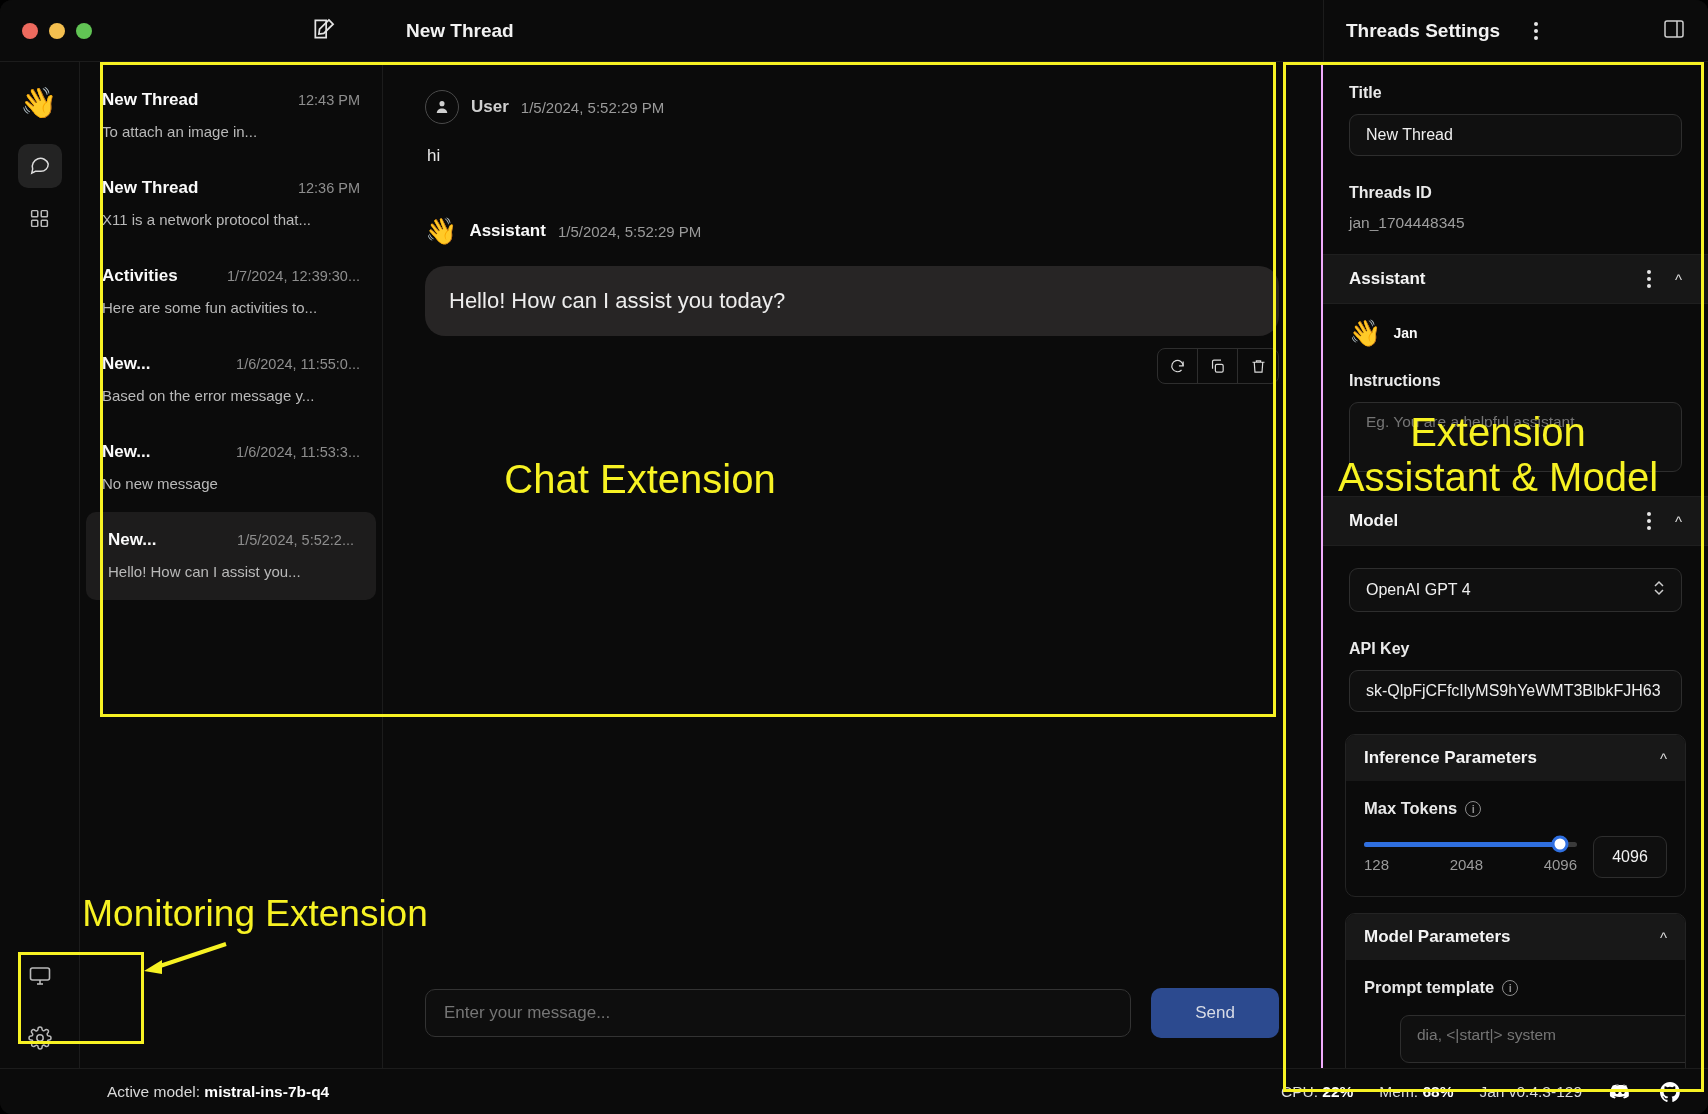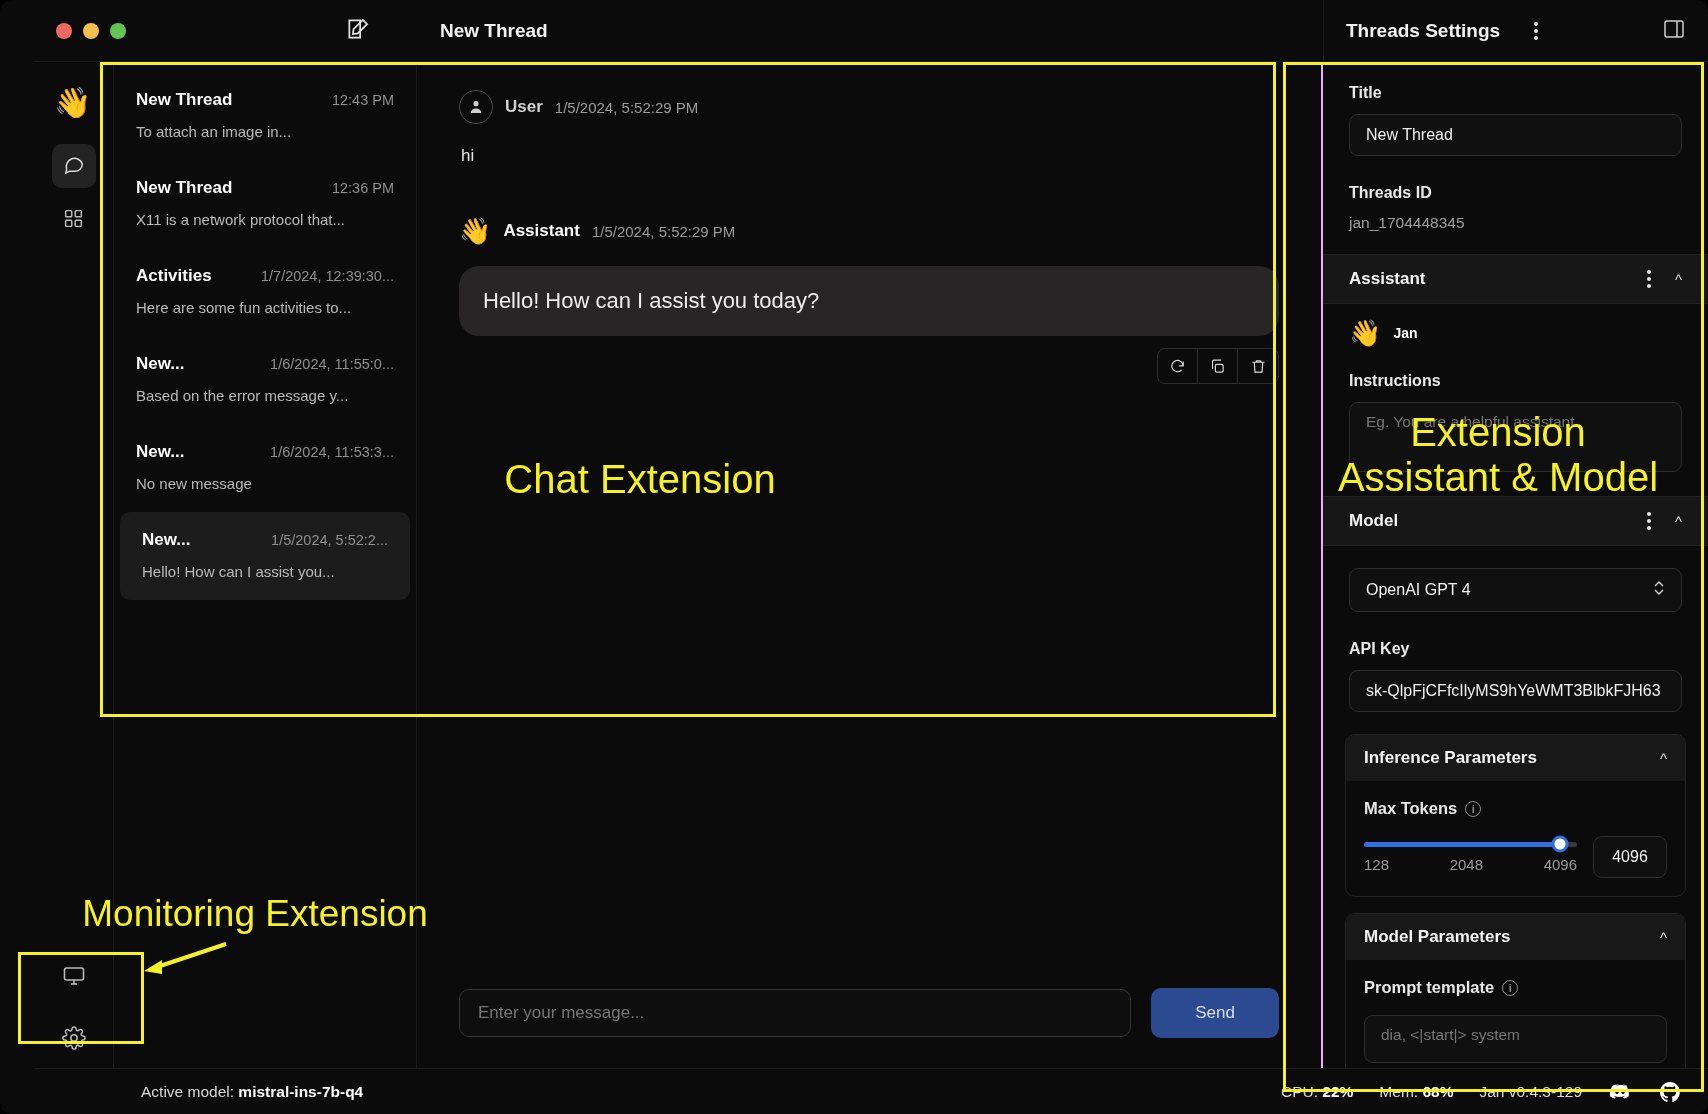--- a/index.html
+++ b/index.html
@@ -10,21 +10,20 @@
     overflow: hidden;
   }
   .app {
     position: relative;
     width: 1708px; height: 1114px;
     background: #0b0b0b;
     display: flex;
     flex-direction: column;
     border-radius: 12px;
     overflow: hidden;
-    padding-left: 34px;
   }
 
   
   .topbar {
     height: 62px;
     flex: 0 0 62px;
     display: flex;
     align-items: center;
     background: #0b0b0b;
     border-bottom: 1px solid #1c1c1c;
@@ -621,21 +620,21 @@
       <div class="card">
         <div class="card-head">
           <span class="section-title">Model Parameters</span>
           <span class="chev">^</span>
         </div>
         <div class="card-body">
           <div class="param-label">
             <span>Prompt template</span>
             <i class="info-i">i</i>
           </div>
-          <textarea class="textarea" style="height: 48px; color: rgb(220, 220, 220);" placeholder="dia, &lt;|start|&gt; system"></textarea>
+          <textarea class="textarea" style="height: 48px; color: rgb(220, 220, 220); margin-left: 36px;" placeholder="dia, &lt;|start|&gt; system"></textarea>
         </div>
       </div>
 
     </div>
   </div>
 
   <div class="statusbar">
     <div class="status-left">
       <span>Active model:</span>
       <b>mistral-ins-7b-q4</b>

